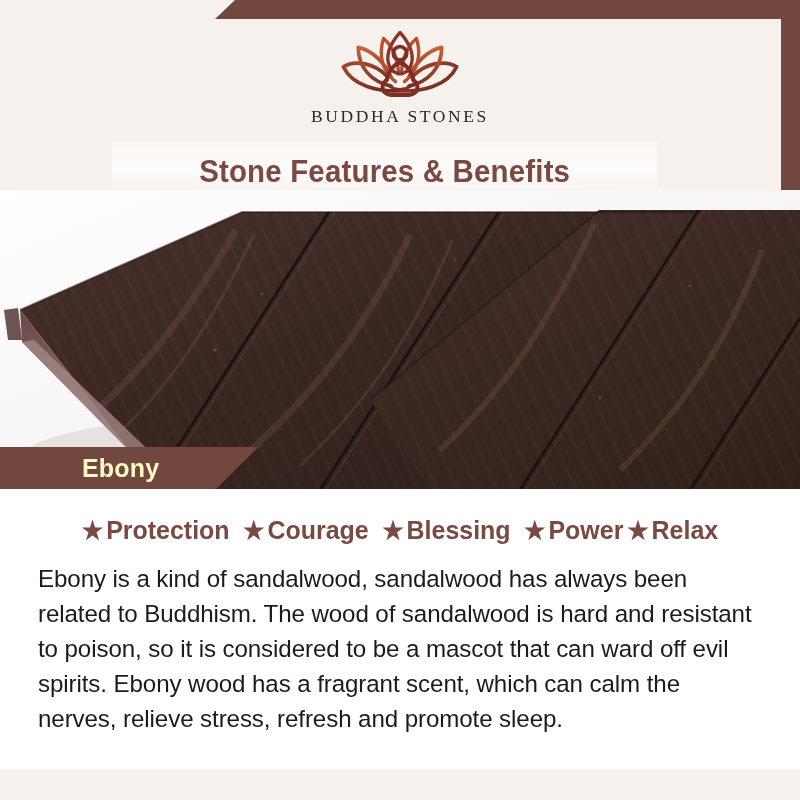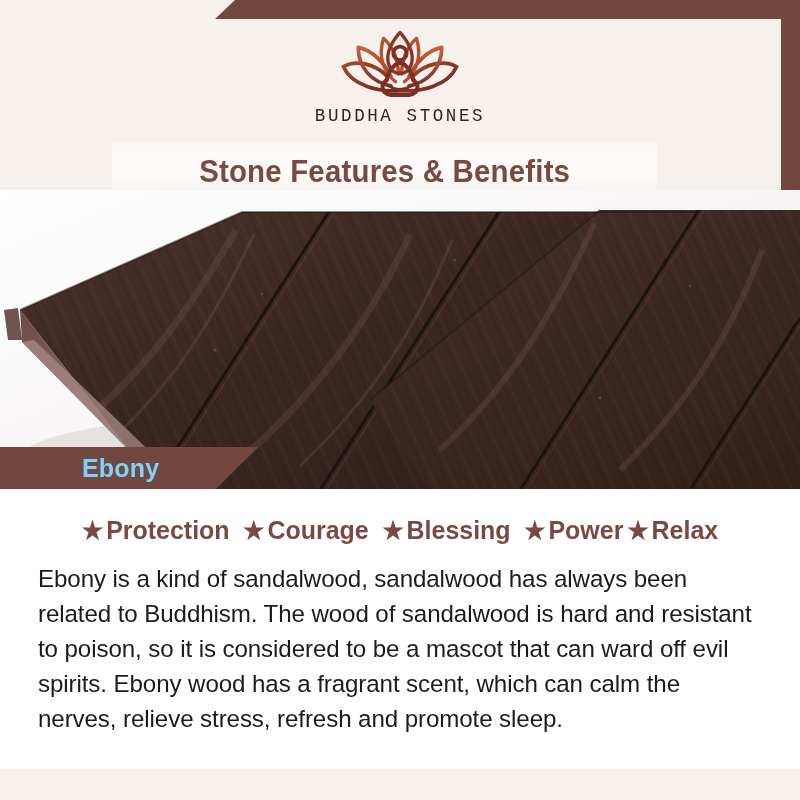--- a/index.html
+++ b/index.html
@@ -64,21 +64,21 @@
     padding-top: 22px;
     box-sizing: border-box;
   }
   .logo-mark {
     width: 150px;
     height: 82px;
     display: block;
   }
   .logo-word {
     margin-top: 2px;
-    font-family: Liberation Mono, monospace;
+    font-family: Liberation Serif, serif;
     font-size: 17.5px;
     letter-spacing: 2.6px;
     color: #33251f;
     font-weight: 400;
   }
 
   
   .title-band {
     position: absolute;
     top: 142px; left: 112px;
@@ -112,21 +112,21 @@
     position: absolute;
     top: 447px; left: 0;
     height: 42px;
     width: 258px;
     background: #714740;
     clip-path: polygon(0 0, 100% 0, calc(100% - 42px) 100%, 0 100%);
     display: flex;
     align-items: center;
   }
   .name-text {
-    color: #7dd3fc;
+    color: #fef9c3;
     font-size: 25px;
     font-weight: 700;
     margin-left: 82px;
     letter-spacing: 0.2px;
   }
 
   
   .lower {
     position: absolute;
     top: 489px; left: 0;

